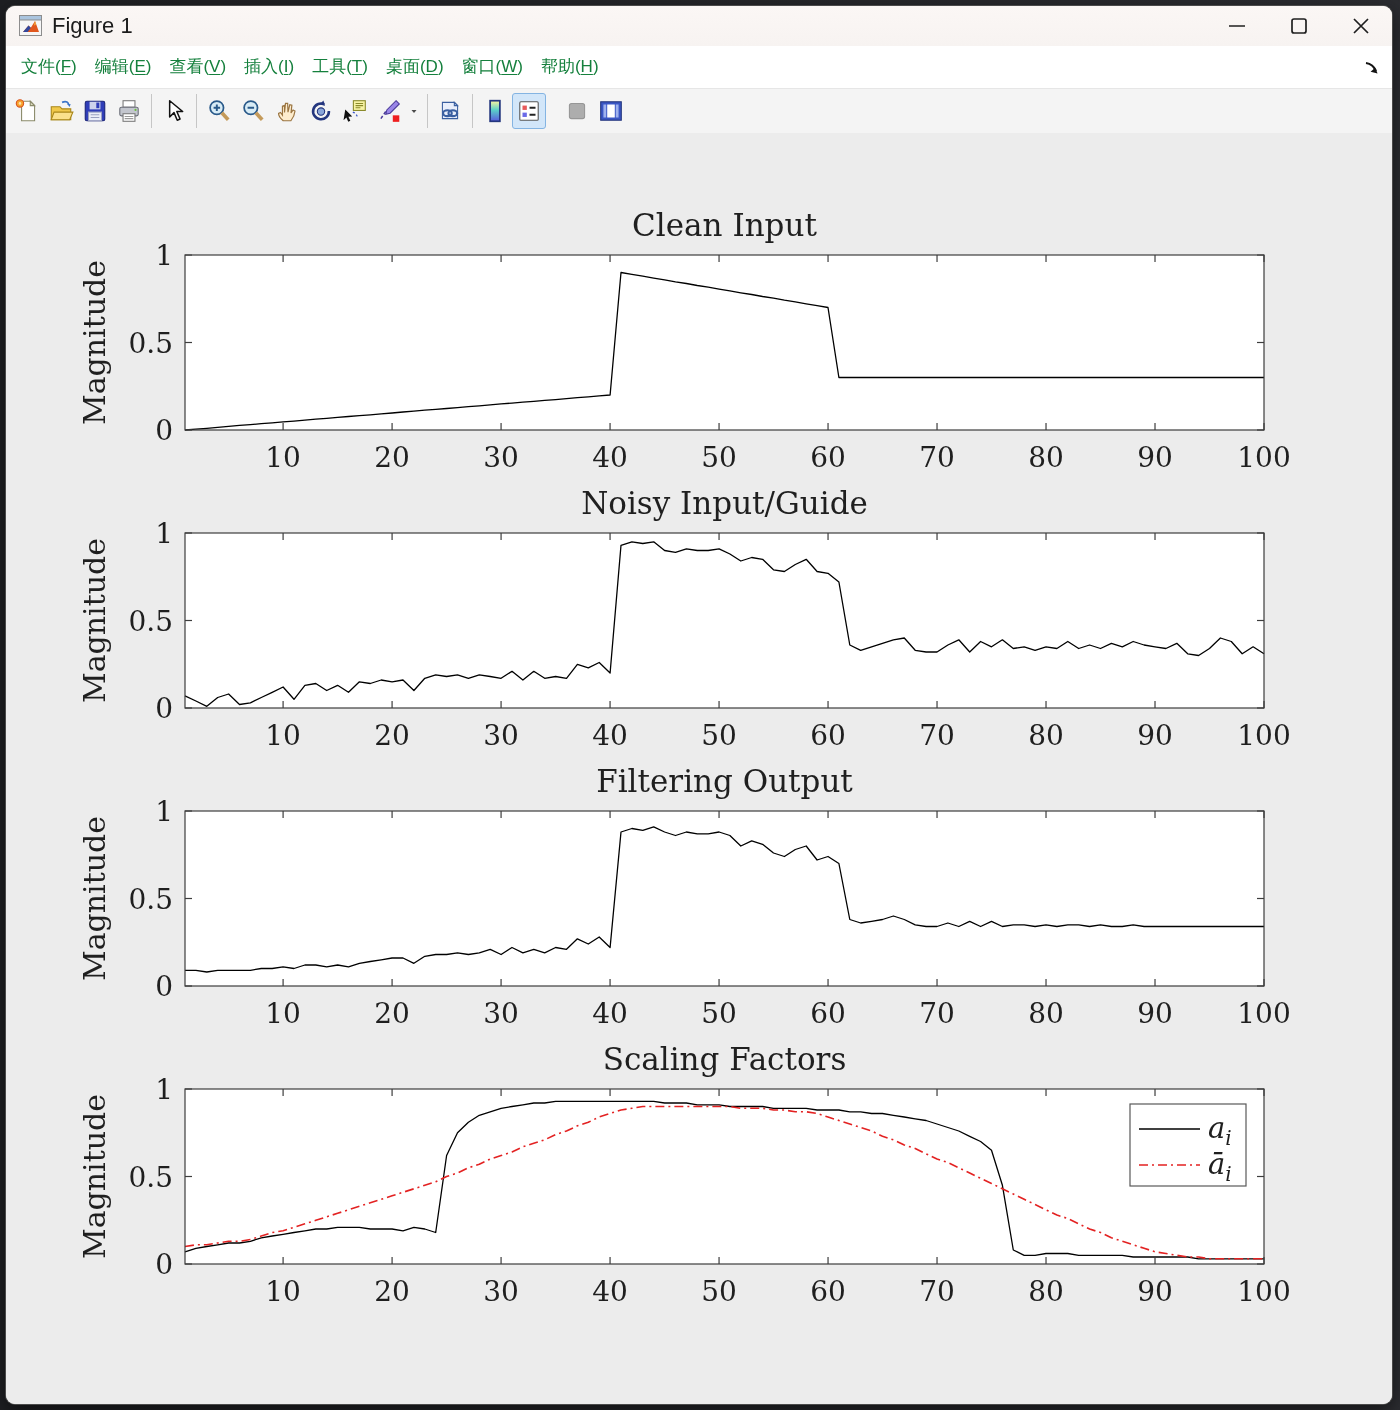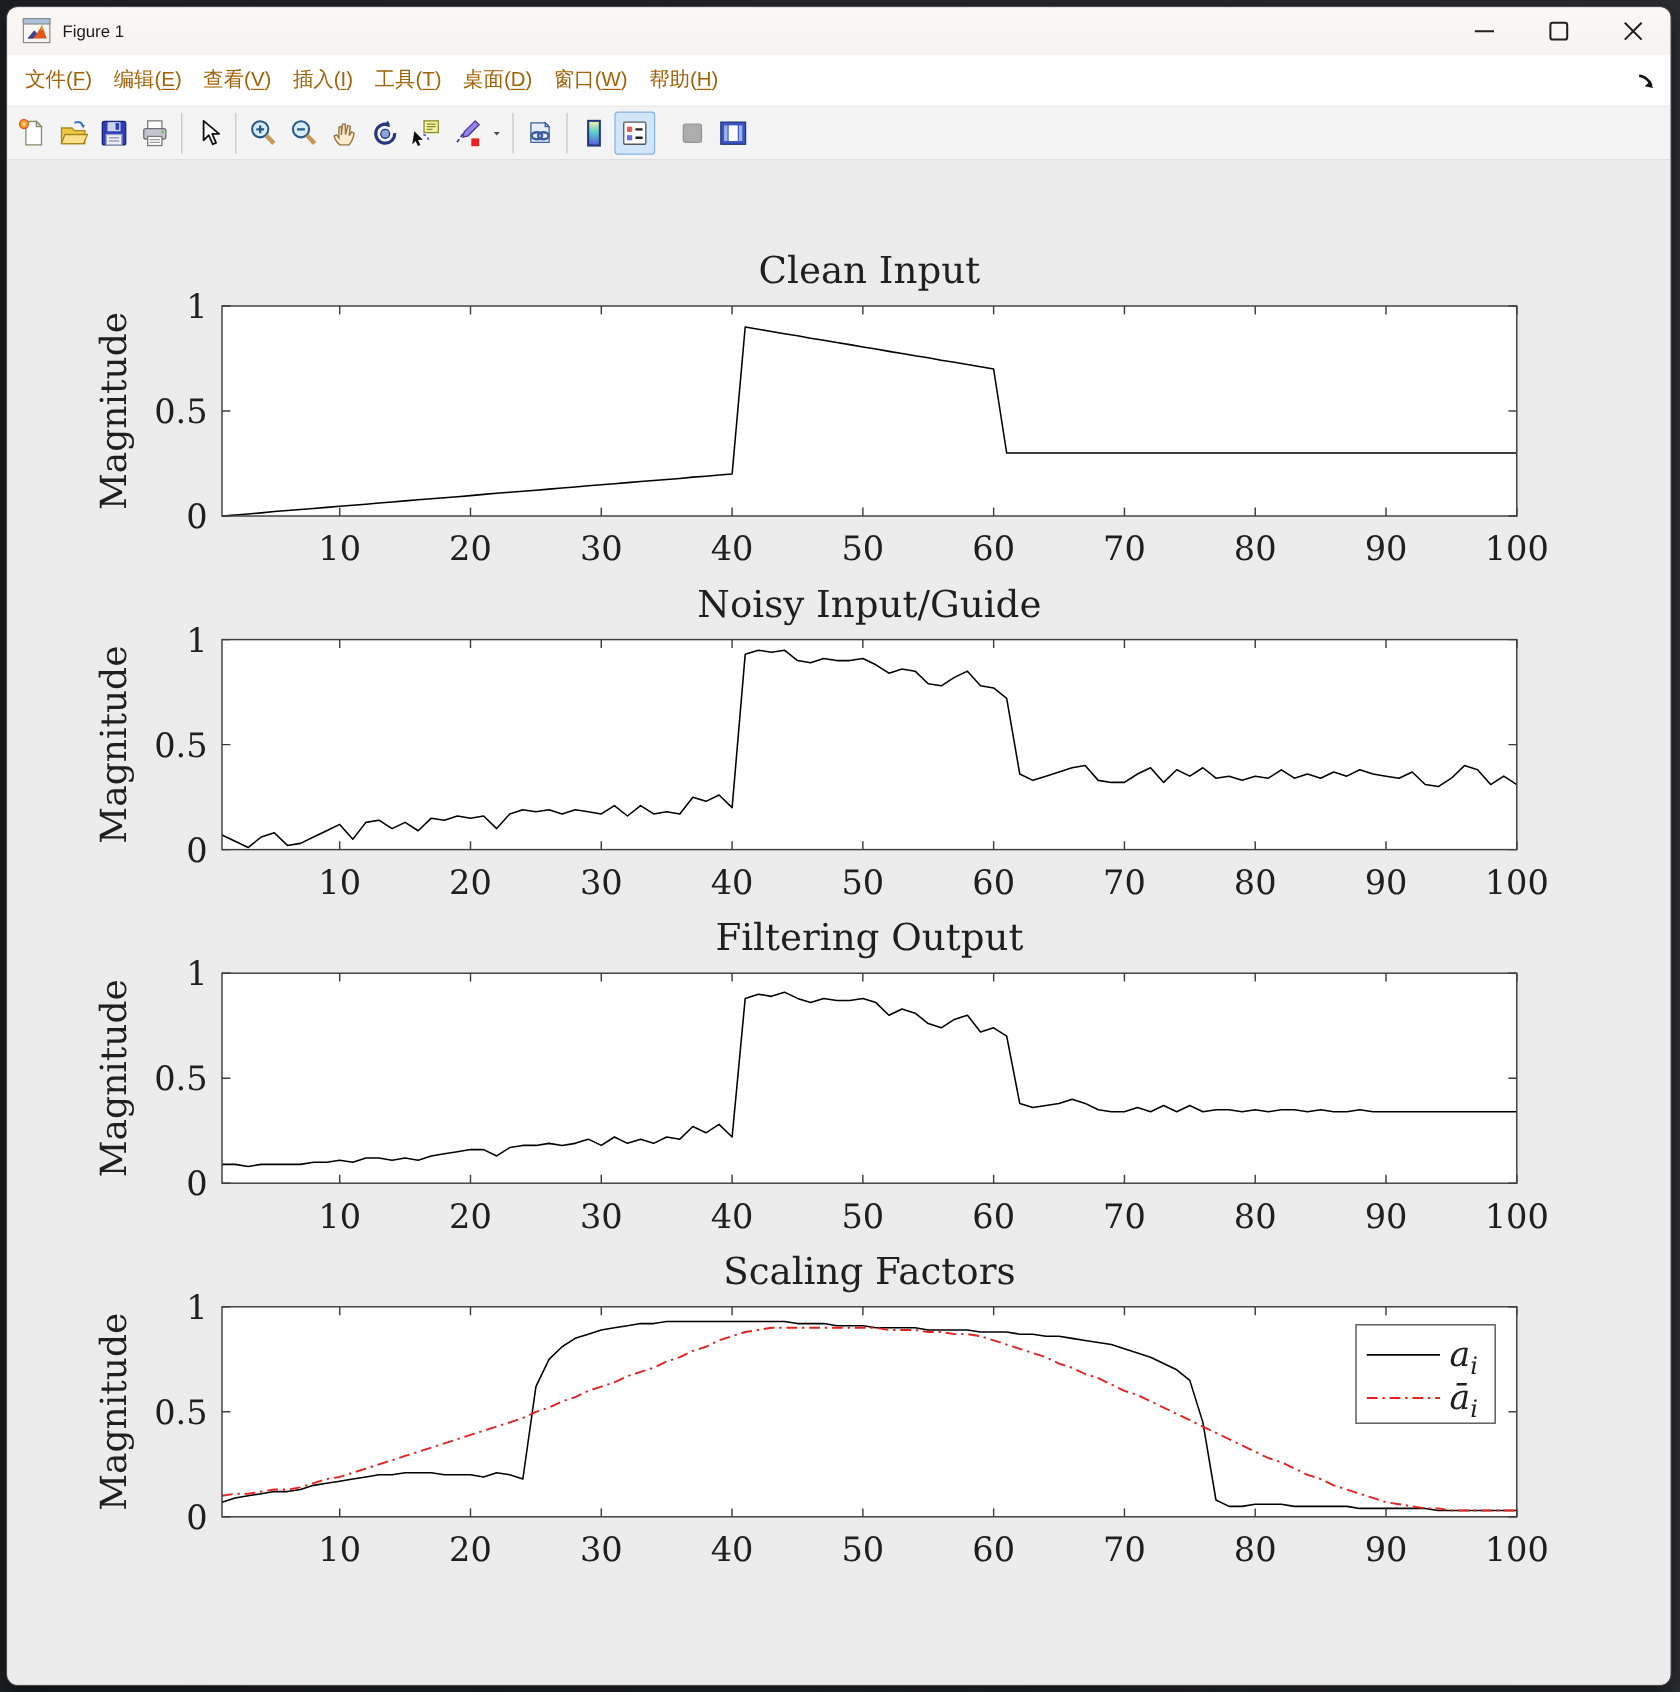--- a/index.html
+++ b/index.html
@@ -5,29 +5,29 @@
   html,body{margin:0;padding:0;width:1400px;height:1410px;overflow:hidden;
     background:#232427;font-family:"Liberation Sans",sans-serif;}
   .desktop{position:absolute;inset:0;background:linear-gradient(90deg,#1e1f22,#2b2c30);}
   .window{position:absolute;left:6px;top:6px;width:1386px;height:1398px;
     background:#ececec;border-radius:9px;overflow:hidden;
     box-shadow:0 0 0 1px #4a4a4a,0 6px 18px rgba(0,0,0,.55);}
   
   .titlebar{position:absolute;left:0;top:0;right:0;height:40px;
     background:linear-gradient(180deg,#fbf7f5,#f7f3f1);display:flex;align-items:center;}
   .app-icon{width:26px;height:26px;margin-left:12px;display:inline-flex;}
-  .win-title{margin-left:8px;font-size:14px;color:#1b1b1b;}
+  .win-title{margin-left:8px;font-size:22px;color:#1b1b1b;}
   .win-controls{margin-left:auto;display:flex;align-items:center;height:100%;}
   .win-btn{width:62px;height:100%;border:none;background:transparent;display:flex;
     align-items:center;justify-content:center;padding:0;cursor:default;}
   
   .menubar{position:absolute;left:0;top:40px;right:0;height:42px;background:#ffffff;
     display:flex;align-items:center;border-bottom:1px solid #e6e6e6;}
   .menu-items{display:flex;align-items:center;height:100%;padding-left:6px;}
-  .menu-item{padding:0 9px;font-size:17px;color:#a16207;line-height:42px;white-space:nowrap;}
+  .menu-item{padding:0 9px;font-size:17px;color:#15803d;line-height:42px;white-space:nowrap;}
   .menu-item u{text-decoration:underline;text-underline-offset:2px;}
   .dock-arrow{margin-left:auto;margin-right:10px;display:inline-flex;}
   
   .toolbar{position:absolute;left:0;top:83px;right:0;height:44px;background:#f4f4f4;
     display:flex;align-items:center;border-bottom:1px solid #a9a9a9;padding-left:4px;}
   .tb-btn{width:34px;height:36px;display:flex;align-items:center;justify-content:center;
     border:1px solid transparent;border-radius:3px;background:transparent;padding:0;}
   .tb-btn.narrow{width:16px;}
   .tb-btn.active{background:#d2e6f9;border-color:#84b4e2;}
   .tb-btn.disabled{opacity:.9;}

